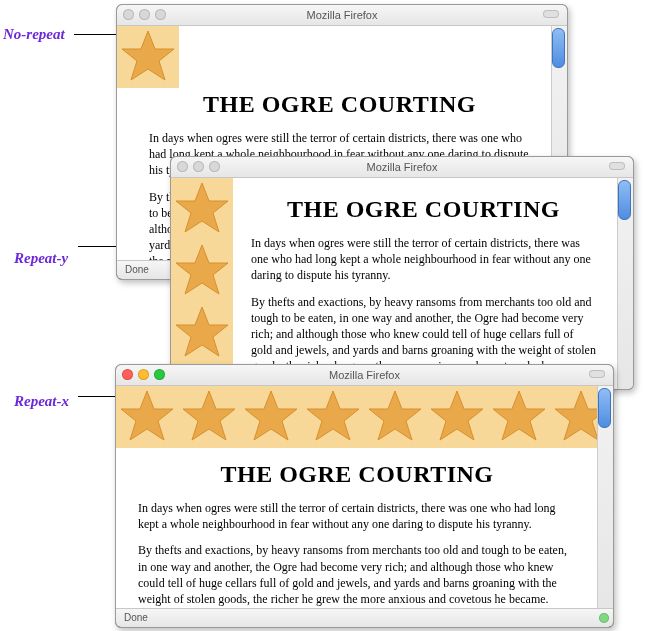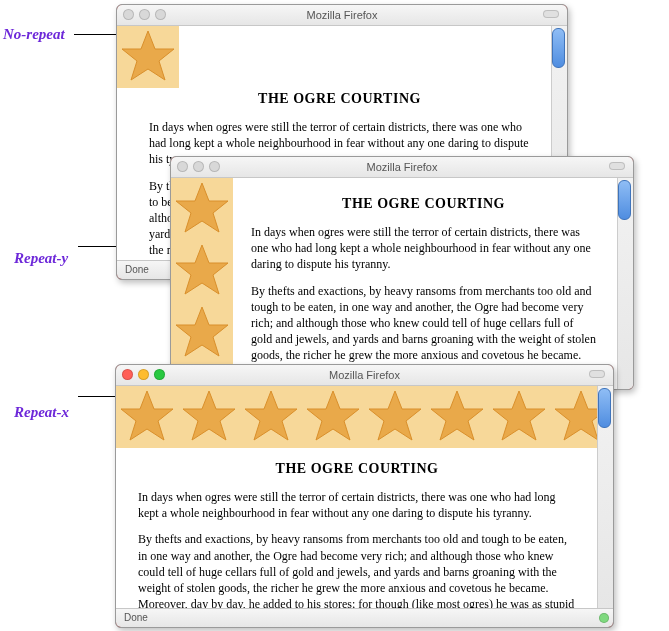--- a/index.html
+++ b/index.html
@@ -133,21 +133,21 @@
   }
   .textbody.topstars {
     padding: 75px 22px 10px 22px;
   }
   .textbody.norepeat {
     padding: 65px 22px 10px 32px;
   }
   h2.doc-title {
     font-family: Georgia, 'Times New Roman', serif;
     font-weight: bold;
-    font-size: 14px;
+    font-size: 24px;
     letter-spacing: 0.5px;
     text-align: center;
     margin: 0 0 12px 0;
   }
   p.para {
     margin: 0 0 10px 0;
     font-size: 12px;
     line-height: 1.35;
     text-align: left;
   }
@@ -189,21 +189,21 @@
 </svg>
 
 <div class="stage">
 
   <div class="label" style="left:3px; top:26px;">No-repeat</div>
   <div class="leader" style="left:74px; top:34px; width:50px;"></div>
 
   <div class="label" style="left:14px; top:250px;">Repeat-y</div>
   <div class="leader" style="left:78px; top:246px; width:110px;"></div>
 
-  <div class="label" style="left:14px; top:404px;font-style:italic;">Repeat-x</div>
+  <div class="label" style="left:14px; top:393px;font-style:italic;">Repeat-x</div>
   <div class="leader" style="left:78px; top:396px; width:130px;"></div>
 
   <div class="window" style="left:116px; top:4px; width:450px; height:274px;">
     <div class="titlebar">
       <div class="titlebtns">
         <div class="tbtn gray"></div>
         <div class="tbtn gray"></div>
         <div class="tbtn gray"></div>
       </div>
       <span>Mozilla Firefox</span>

